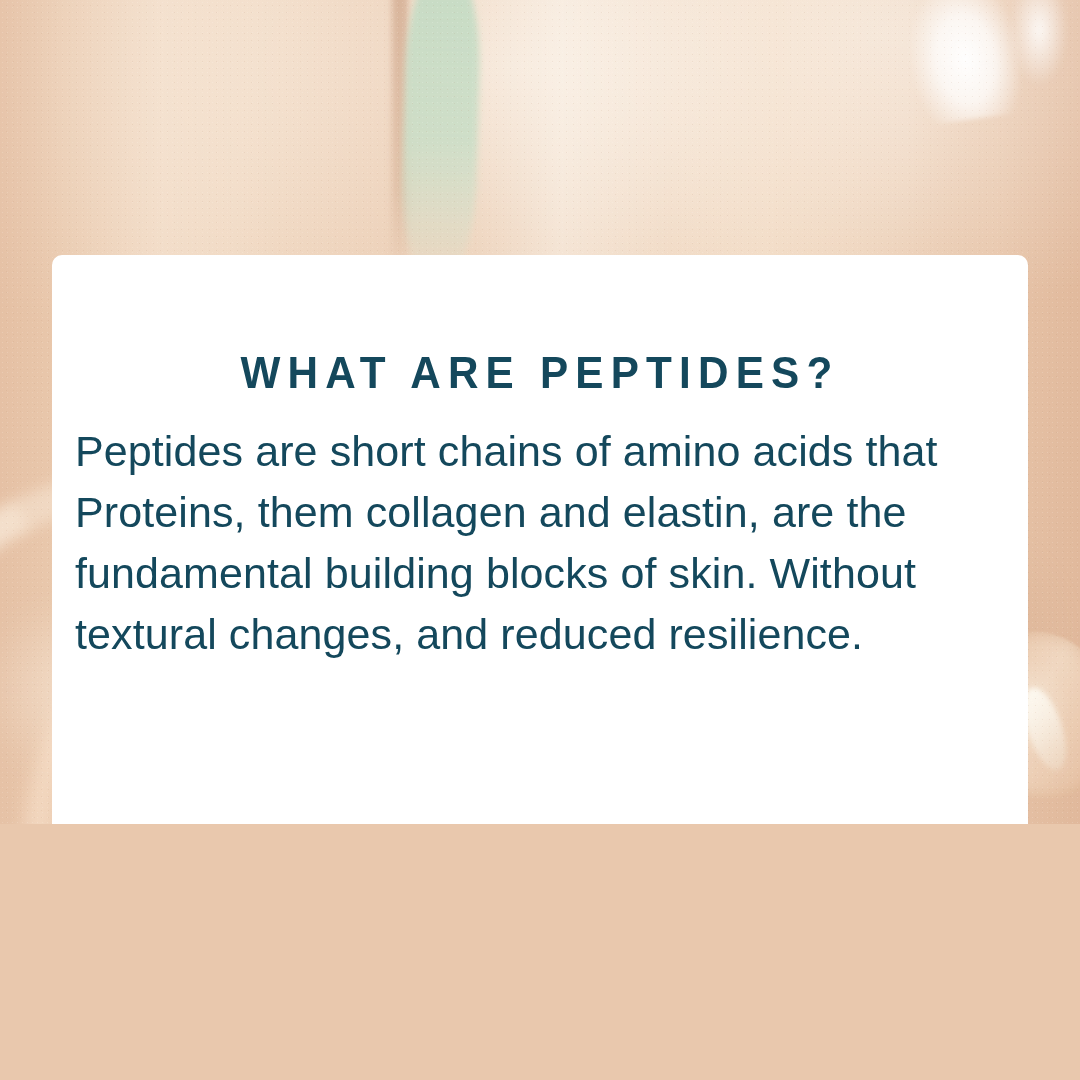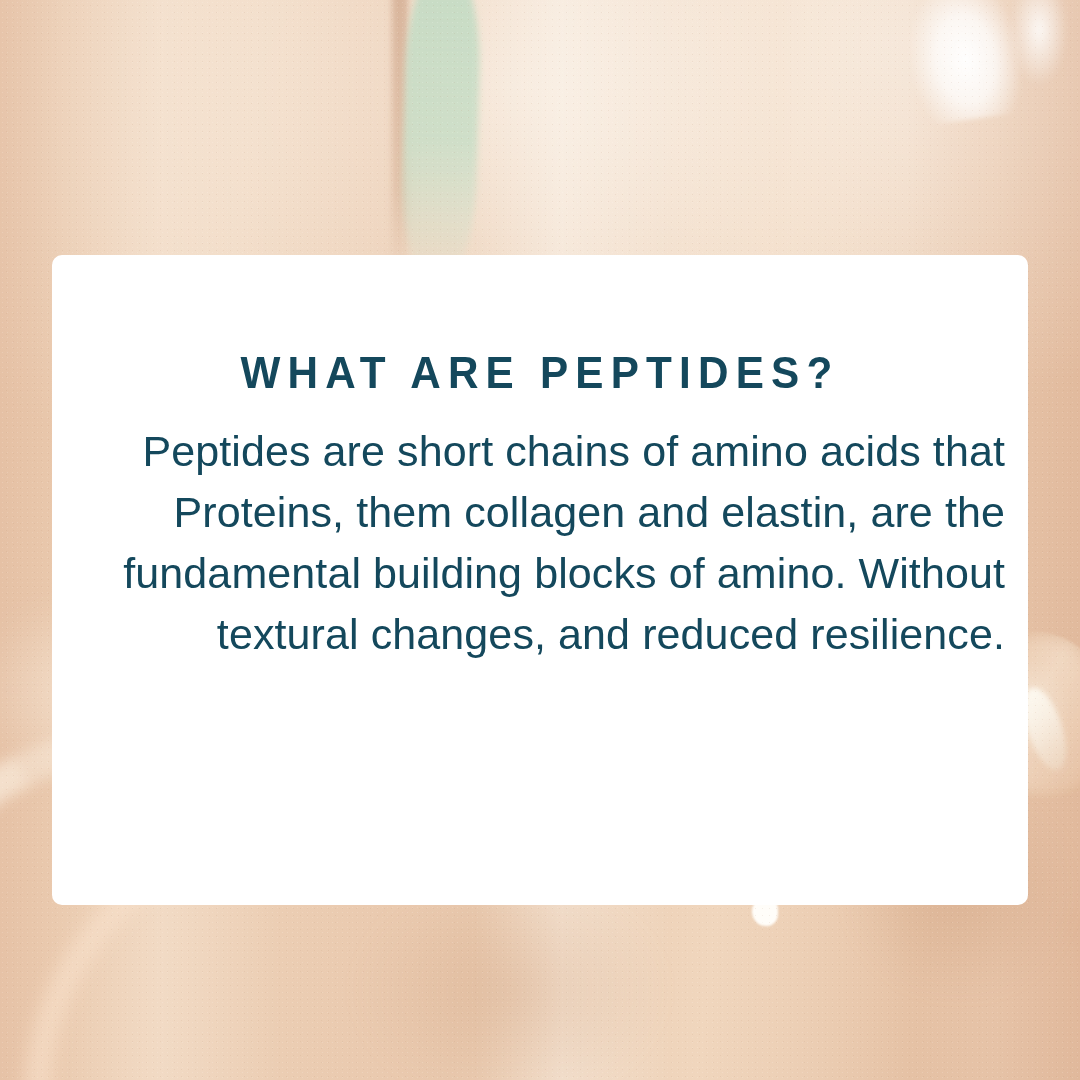--- a/index.html
+++ b/index.html
@@ -10,21 +10,21 @@
     overflow: hidden;
   }
   body {
     font-family: "Liberation Sans", sans-serif;
     background: #e9c8ad;
   }
 
   #canvas {
     position: relative;
     width: 1080px;
-    height: 1080px;
+    height: 824px;
     overflow: hidden;
   }
 
   
   .bg-base {
     position: absolute;
     inset: 0;
     background:
       radial-gradient(120% 70% at 48% 8%,  rgba(255,252,246,0.55) 0%, rgba(255,252,246,0) 58%),
       radial-gradient(90% 60% at 82% 4%,   rgba(255,255,255,0.40) 0%, rgba(255,255,255,0) 55%),
@@ -251,21 +251,21 @@
 
   .body-copy {
     margin: 0;
     padding-top: 26px;
     width: 930px;
     font-family: "Liberation Sans Narrow", "Liberation Sans", sans-serif;
     font-size: 43px;
     font-weight: 400;
     line-height: 61px;
     color: #14485c;
-    text-align: right;
+    text-align: left;
     letter-spacing: 0.1px;
   }
   .body-copy .ln { display: block; white-space: nowrap; }
 </style>
 </head>
 <body>
 
 <div id="canvas">
 
   <div class="bg-base"></div>
@@ -285,18 +285,18 @@
   <div class="droplet-gleam"></div>
   <div class="white-nick"></div>
   <div class="grain"></div>
 
   <div class="card">
     <h1 class="heading">WHAT ARE PEPTIDES?</h1>
 
     <div class="body-copy">
       <span class="ln">Peptides are short chains of amino acids that</span>
       <span class="ln">Proteins, them collagen and elastin, are the</span>
-      <span class="ln">fundamental building blocks of amino. Without</span>
+      <span class="ln">fundamental building blocks of skin. Without</span>
       <span class="ln">textural changes, and reduced resilience.</span>
     </div>
   </div>
 
 </div>
 
 </body></html>

